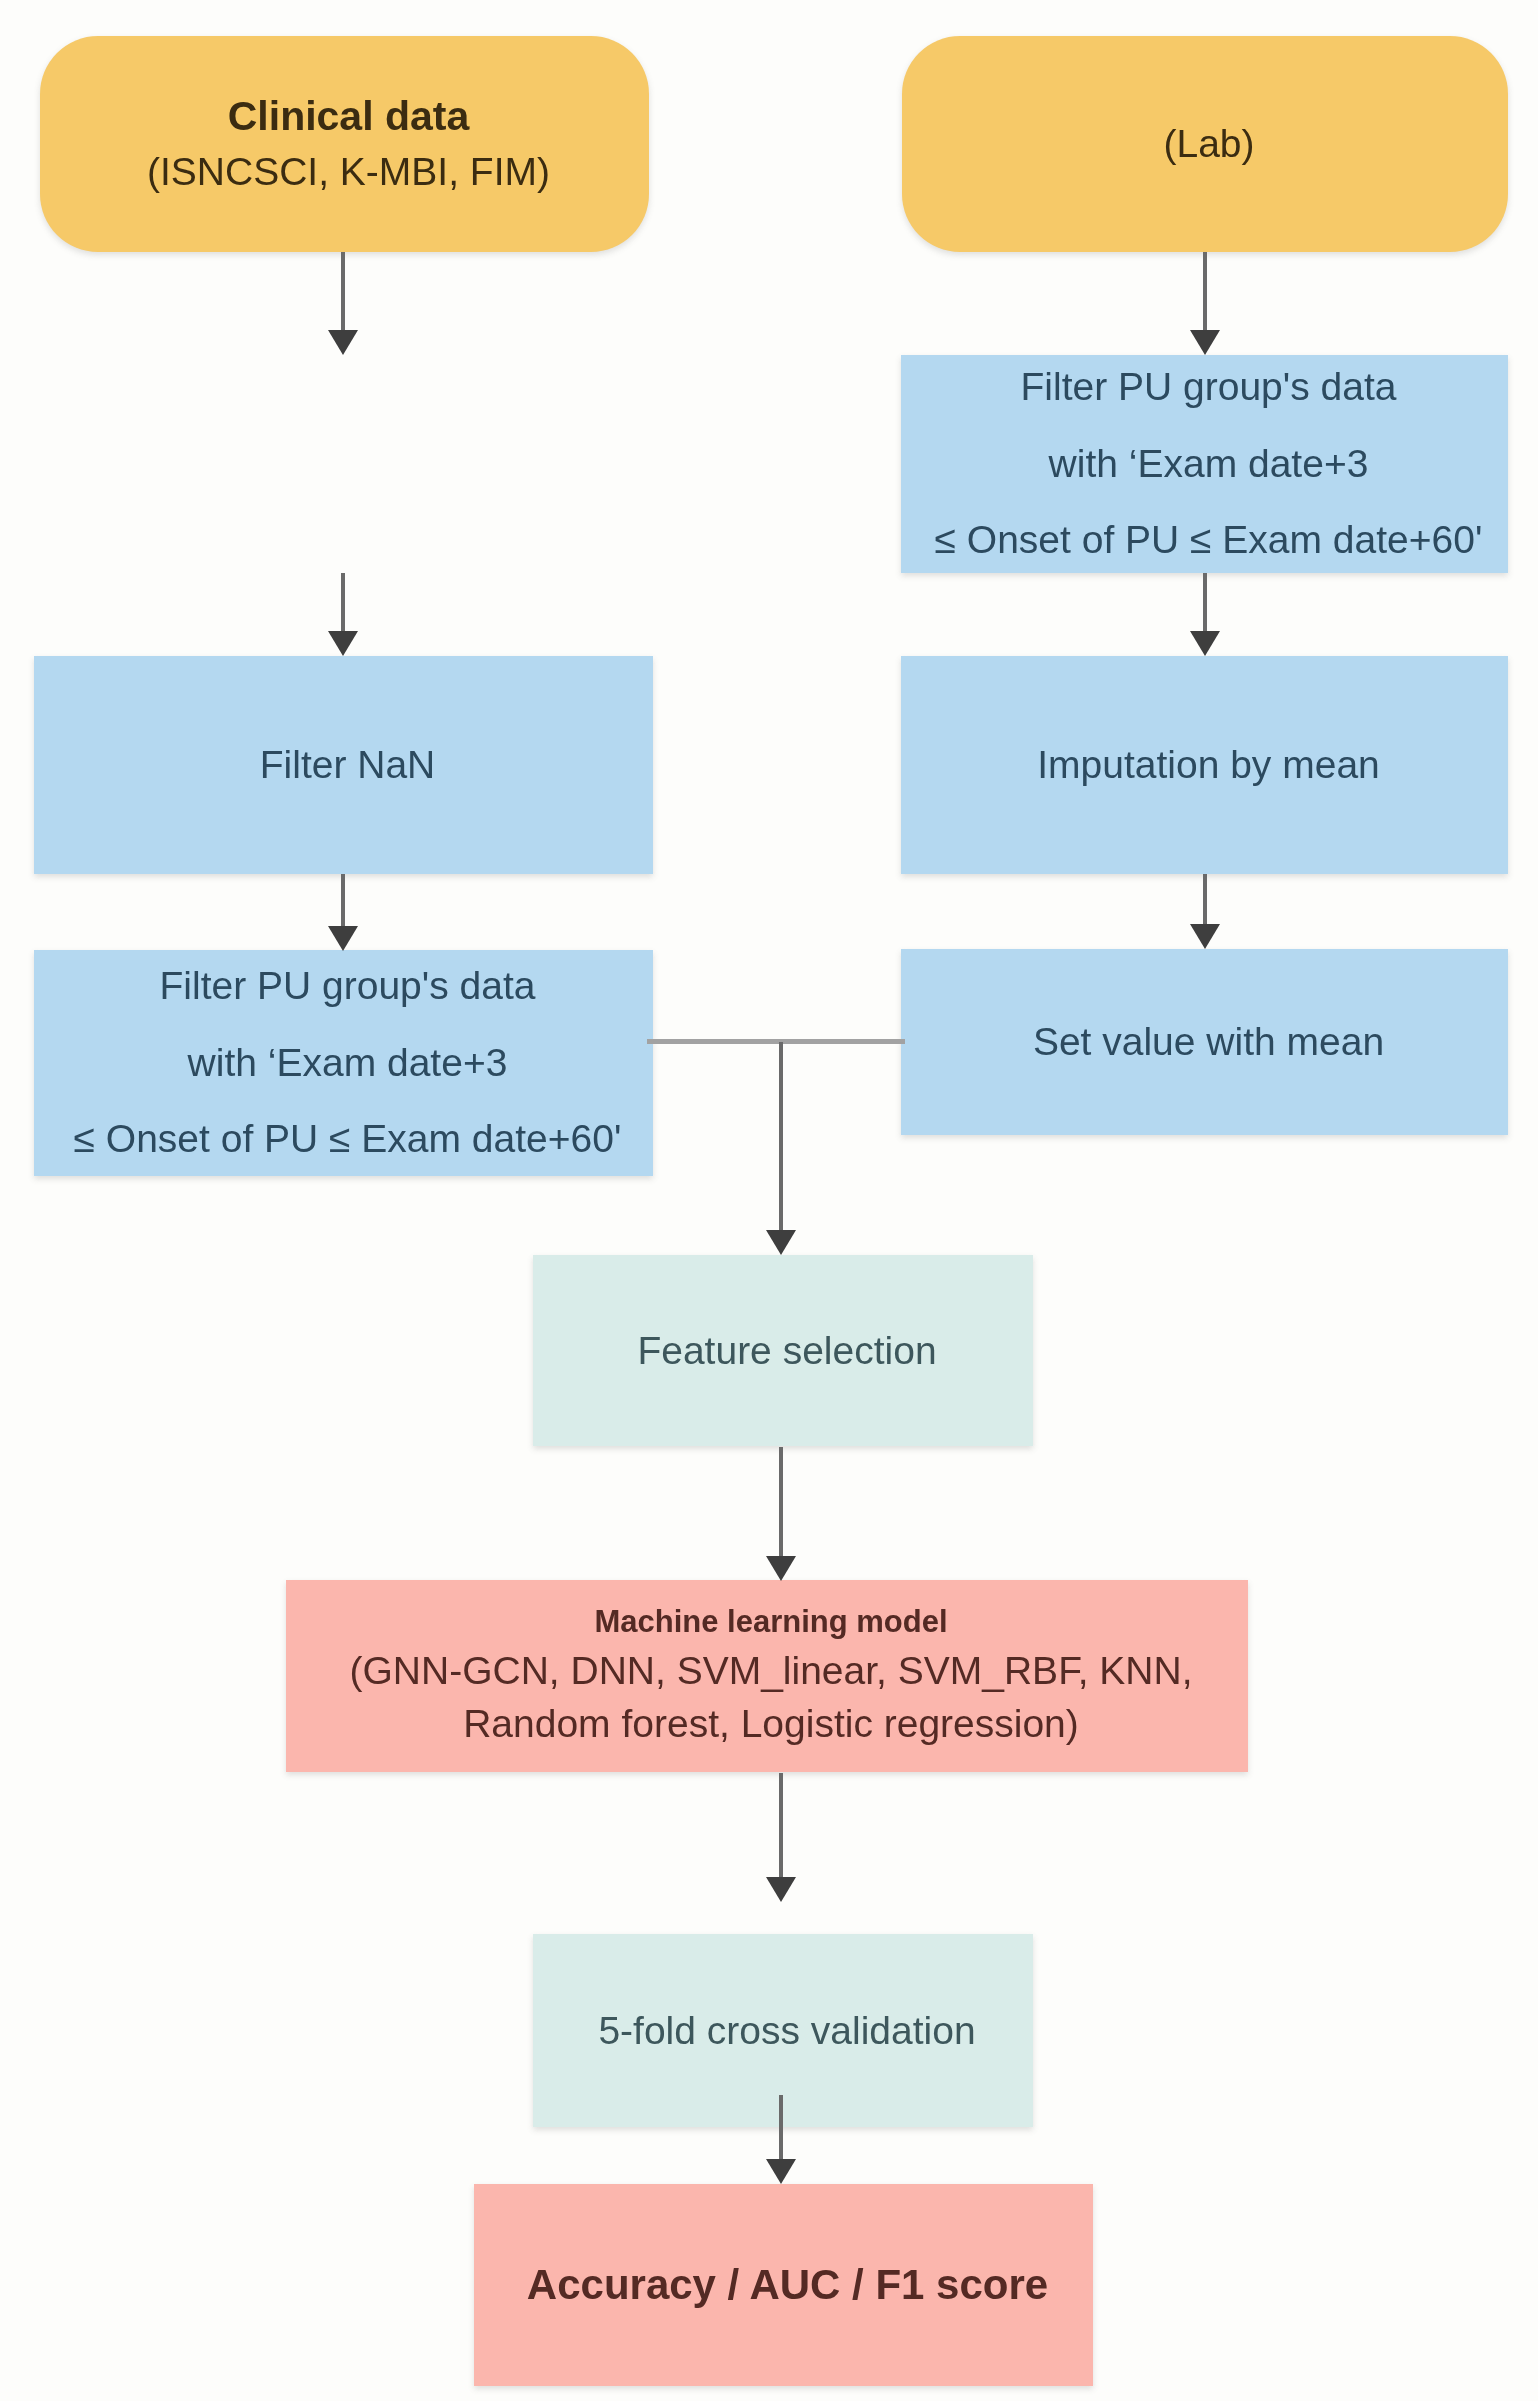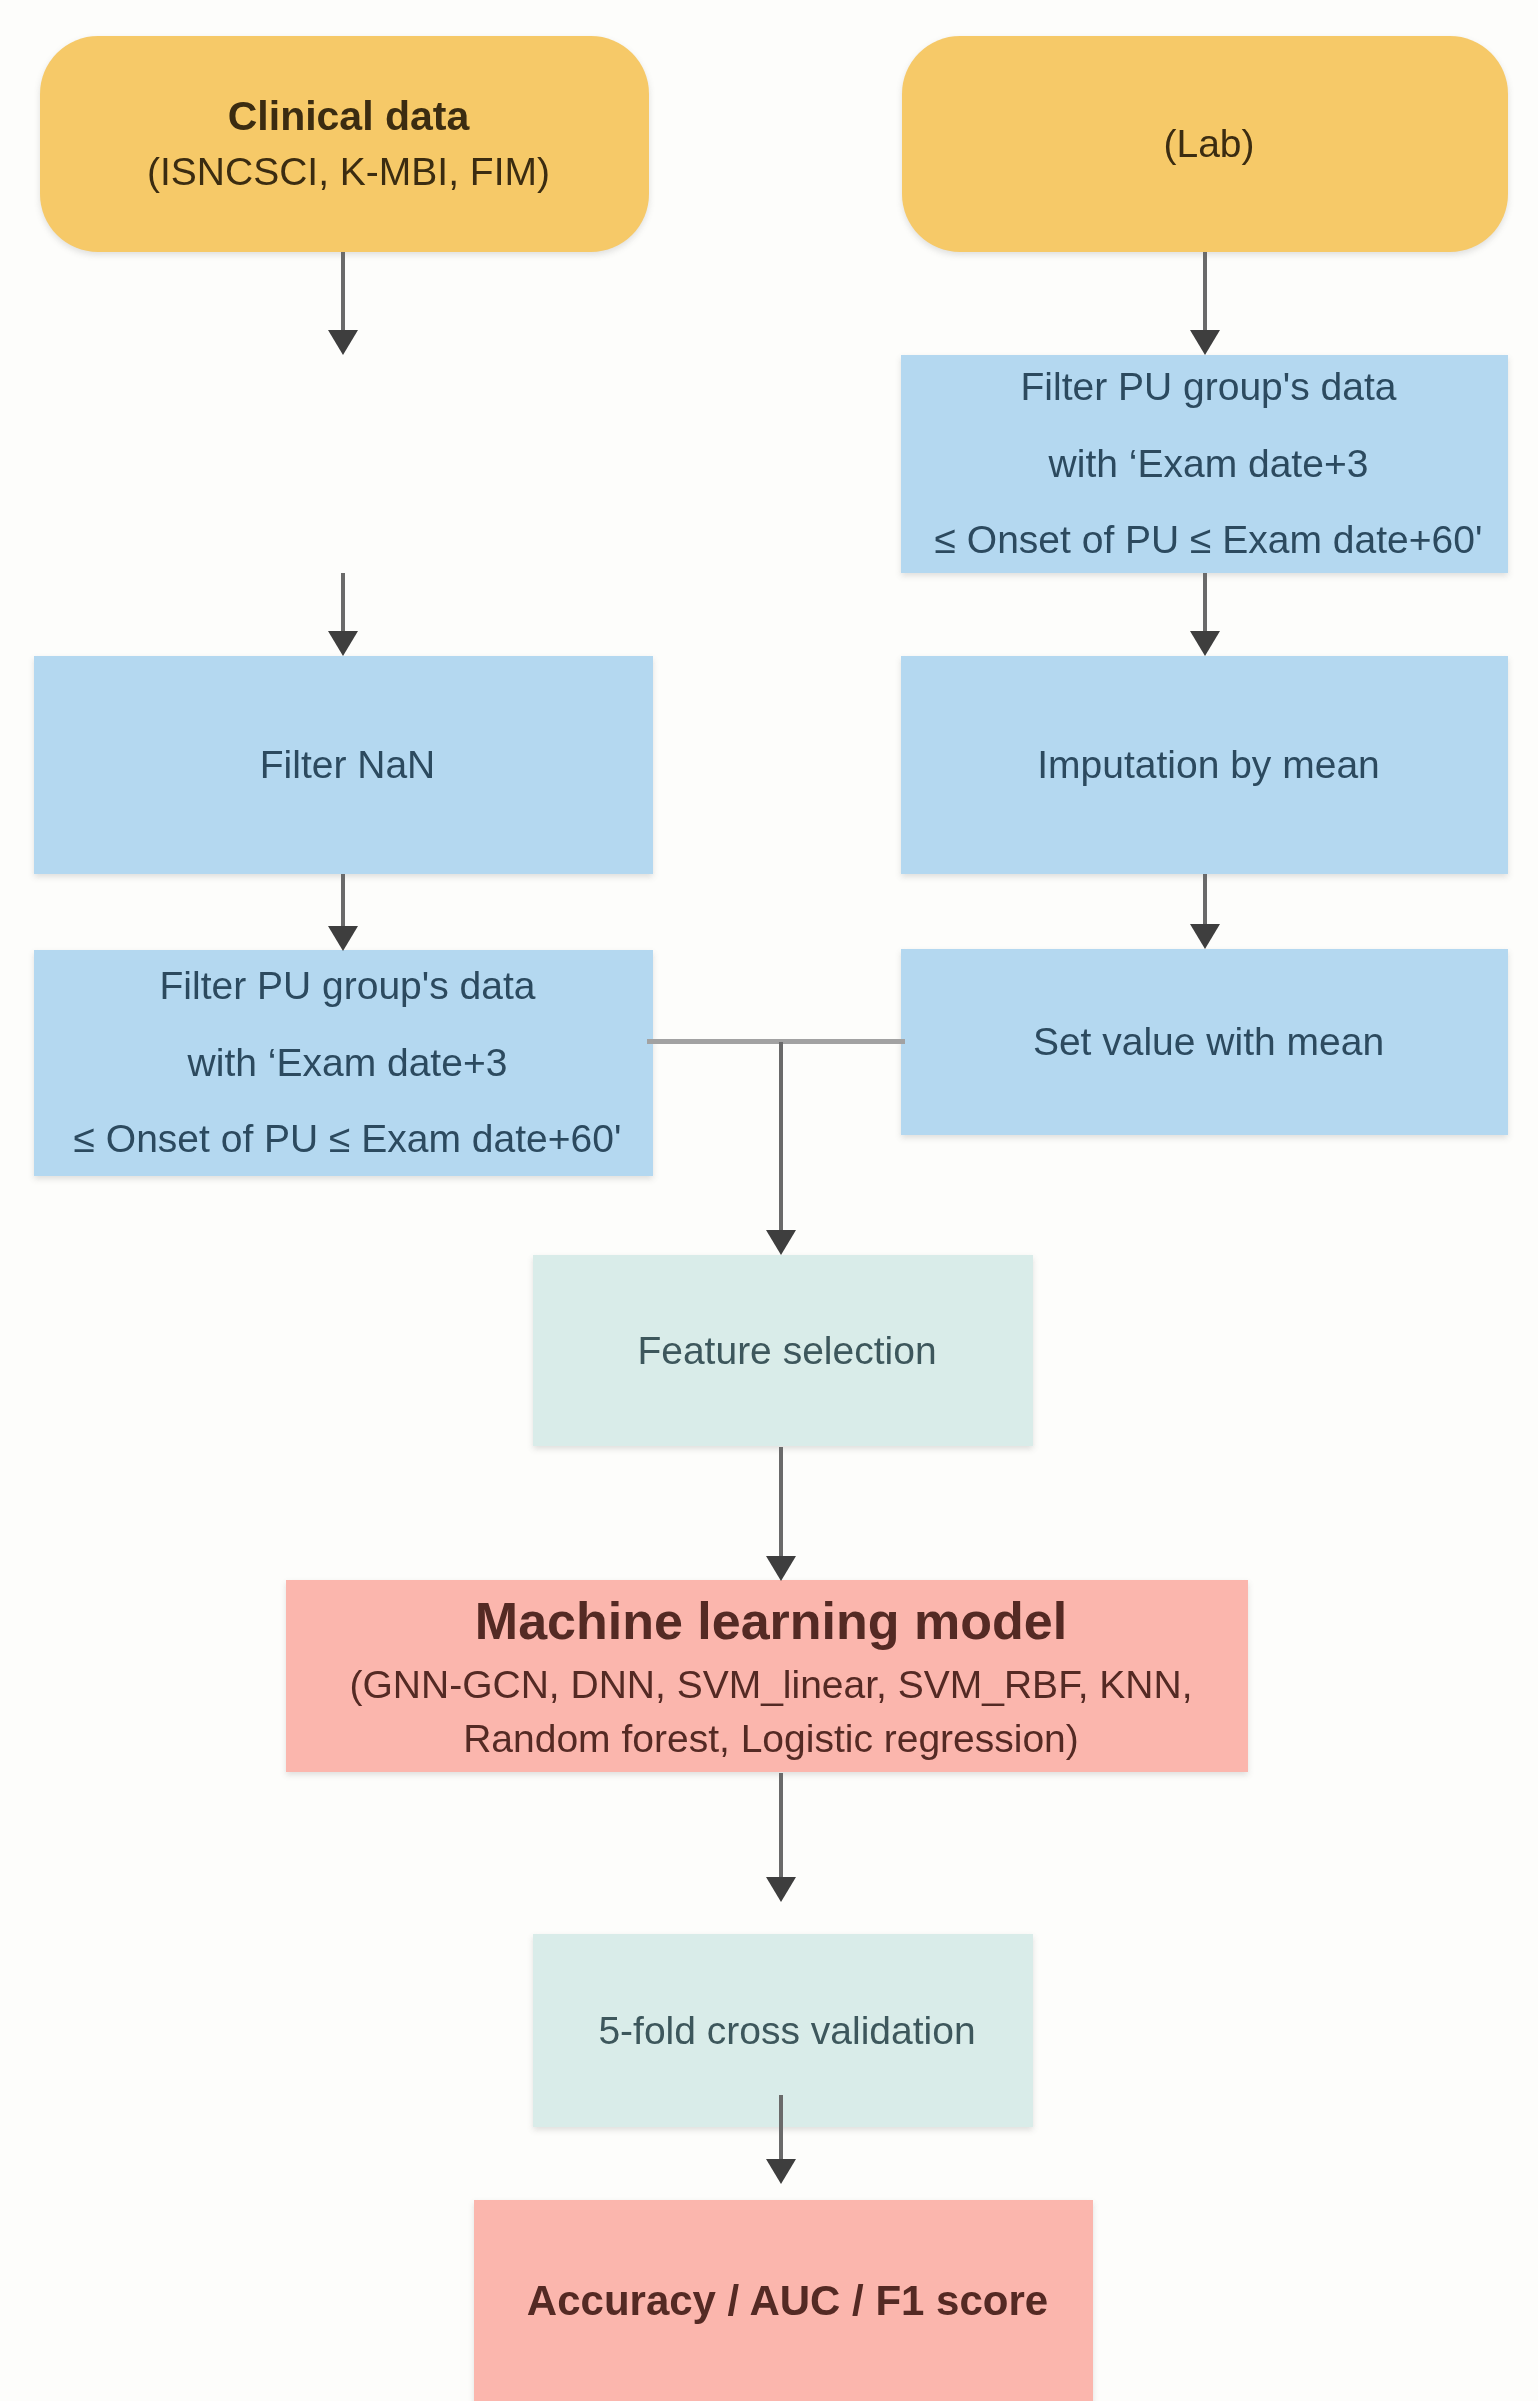--- a/index.html
+++ b/index.html
@@ -13,21 +13,21 @@
   .terminator{background:var(--terminator_fill);border-radius:58px;color:var(--terminator_text);}
   .process{background:var(--process_fill);color:var(--process_text);gap:20px;}
   .stage{background:var(--stage_fill);color:var(--stage_text);}
   .highlight{background:var(--highlight_fill);color:var(--highlight_text);}
 
   .t-title{font-size:41px;font-weight:bold;line-height:1.4;}
   .t-sub{font-size:39px;line-height:1.4;}
   .p-label{font-size:39px;line-height:1.42;}
   .p-line{font-size:39px;line-height:1.45;}
   .s-label{font-size:39px;line-height:1.42;}
-  .h-title{font-size:52px;font-weight:bold;line-height:1.38;}
+  .h-title{font-size:31px;font-weight:bold;line-height:1.38;}
   .h-line{font-size:39px;line-height:1.38;}
   .h-big{font-size:42px;font-weight:bold;line-height:1.4;}
 
   .arrow{position:absolute;width:30px;}
   .arrow .shaft{position:absolute;left:50%;transform:translateX(-50%);
                 top:0;bottom:20px;width:4px;background:var(--connector);}
   .arrow .head{position:absolute;bottom:0;left:50%;transform:translateX(-50%);
                width:0;height:0;border-left:15px solid transparent;
                border-right:15px solid transparent;
                border-top:25px solid var(--arrowhead);}
@@ -38,21 +38,21 @@
   #n-laboratory    {left:902px;top:36px;   width:606px; height:216px;}
   #n-impknn        {left:34px;  top:355px;  width:619px; height:218px;}
   #n-filterpulab   {left:901px;top:355px;  width:607px; height:218px;}
   #n-filternan     {left:34px;  top:656px; width:619px; height:218px;}
   #n-impmean       {left:901px;top:656px; width:607px; height:218px;}
   #n-filterpuclin  {left:34px;  top:950px; width:619px; height:226px;}
   #n-setvalue      {left:901px;top:949px; width:607px; height:186px;}
   #n-feature       {left:533px;top:1255px; width:500px;  height:191px;}
   #n-mlmodel       {left:286px; top:1580px; width:962px; height:192px;}
   #n-crossval      {left:533px;top:1902px; width:500px;  height:193px;margin-top:32px;}
-  #n-metrics       {left:474px; top:2184px; width:619px; height:202px;margin-top:16px;}
+  #n-metrics       {left:474px; top:2184px; width:619px; height:202px;}
 
   
   #a1 {left:328px; top:252px;  height:103px;}
   #a2 {left:1190px;top:252px;  height:103px;}
   #a3 {left:328px; top:573px; height:83px;}
   #a4 {left:1190px;top:573px; height:83px;}
   #a5 {left:328px; top:874px; height:77px;}
   #a6 {left:1190px;top:874px; height:75px;}
   #a7 {left:766px;top:1042px; height:213px;}
   #a8 {left:766px;top:1447px; height:134px;}

